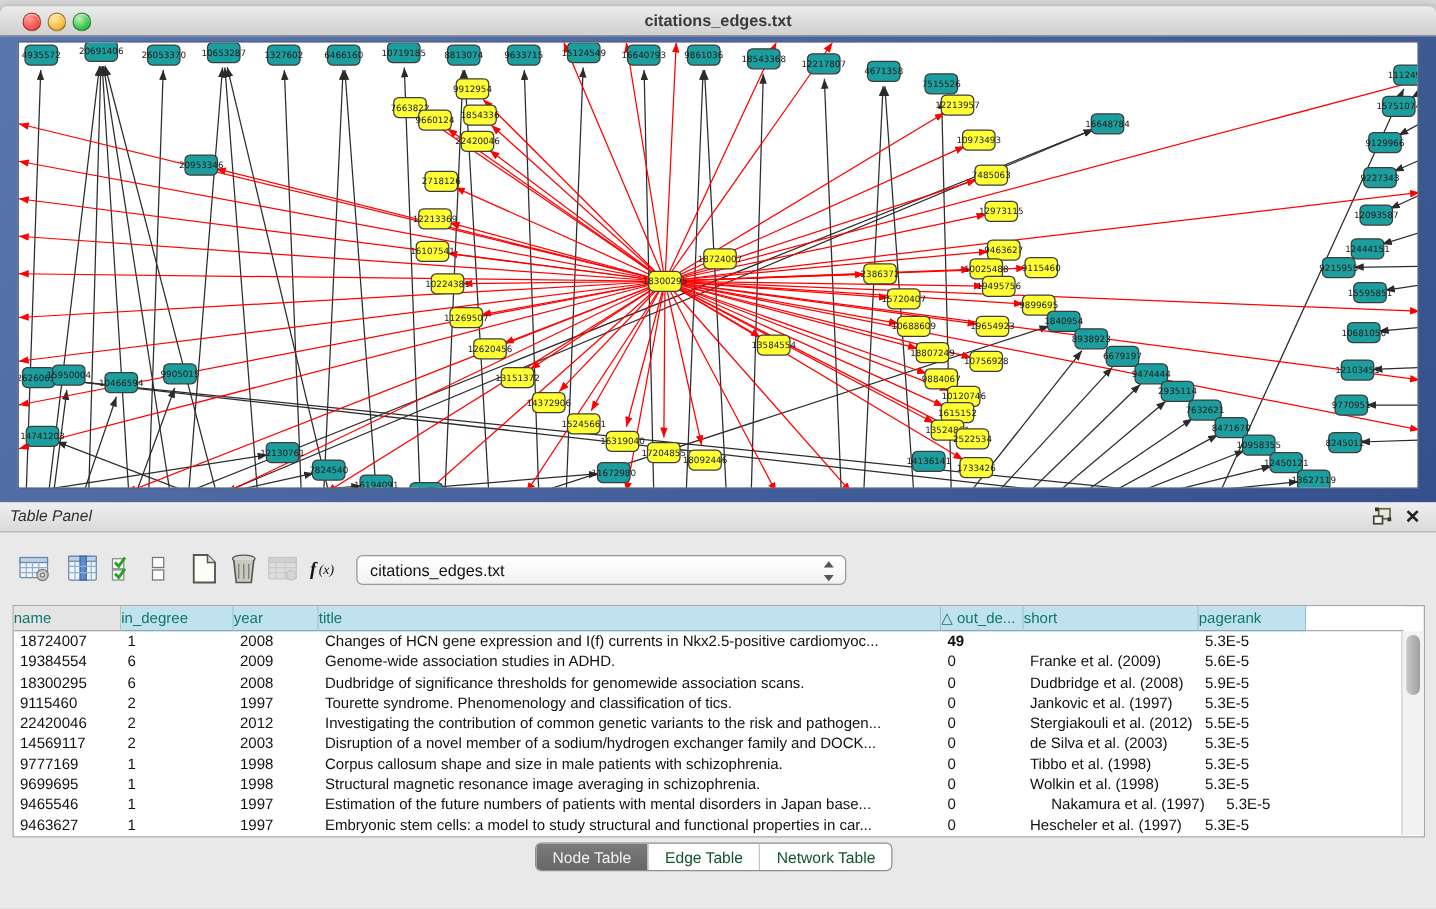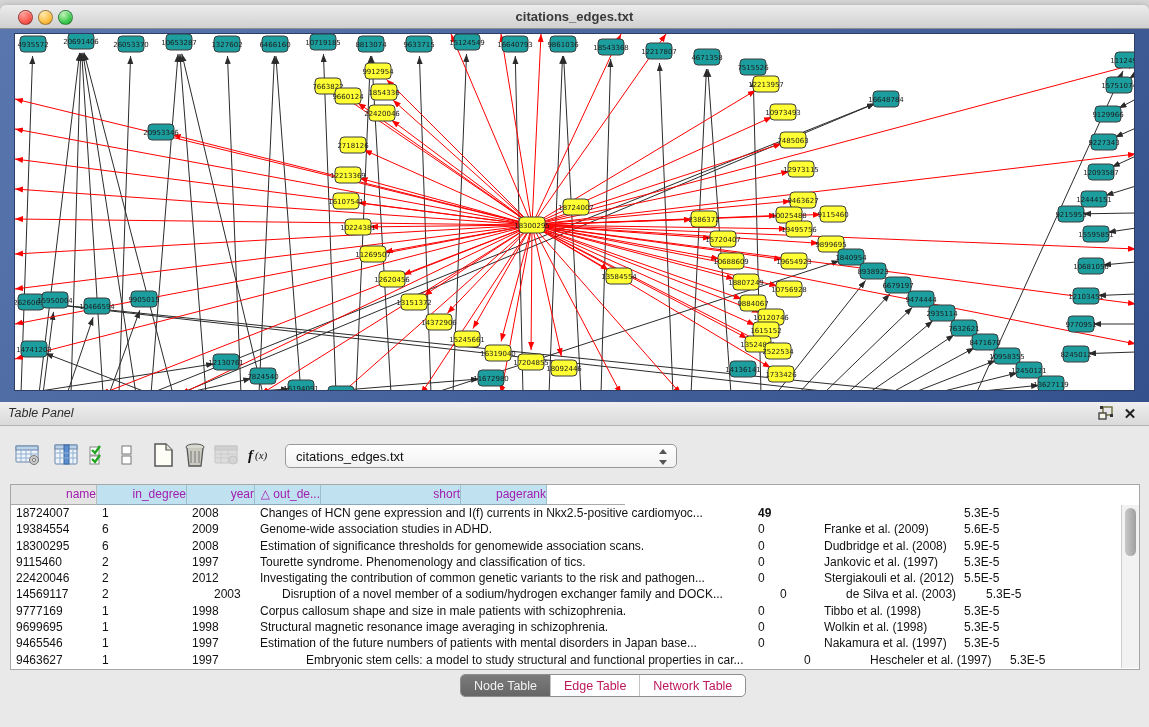--- a/index.html
+++ b/index.html
@@ -38,34 +38,34 @@
   .toolbar{position:absolute;left:0;top:30px;width:100%;height:46px;}
   .tbtn{position:absolute;top:8px;width:30px;height:30px;display:flex;align-items:center;justify-content:center;cursor:pointer;}
   .combo{position:absolute;left:285px;top:12px;width:392px;height:24px;background:linear-gradient(#ffffff,#f2f2f2);
     border:1px solid #9a9a9a;border-radius:5px;box-sizing:border-box;cursor:pointer;}
   .combo-text{position:absolute;left:10px;top:4px;font-size:13px;color:#111;}
   .combo-arrows{position:absolute;right:8px;top:3px;width:10px;height:18px;}
   
   .tableview{position:absolute;left:10px;top:82px;width:1130px;height:186px;background:#fff;border:1px solid #a6a6a6;box-sizing:border-box;}
   .thead{position:absolute;left:0;top:0;height:20px;width:100%;display:flex;}
   .th{height:20px;box-sizing:border-box;border-right:1px solid #9dbecd;border-bottom:1px solid #8aa8b6;
-    font-size:12px;color:#a21caf;text-align:right;line-height:19px;background:#c0e2f0;
+    font-size:12px;color:#0f766e;text-align:left;line-height:19px;background:#c0e2f0;
     overflow:hidden;white-space:nowrap;cursor:pointer;}
   .th.gray{background:#e4e4e4;border-right:1px solid #bcbcbc;border-bottom:1px solid #a9a9a9;}
   .th.filler{background:#ffffff;border-right:none;border-bottom:1px solid #a9a9a9;cursor:default;}
   .tbody{position:absolute;left:0;top:20px;width:1112px;height:163px;overflow:hidden;}
   .tr{display:flex;height:16.3px;cursor:default;}
   .td{font-size:12px;color:#111;box-sizing:border-box;padding:1px 4px 0 5px;
     overflow:hidden;white-space:nowrap;}
   .vscroll{position:absolute;right:0;top:20px;width:17px;height:163px;background:#f2f2f2;border-left:1px solid #cfcfcf;}
   .vthumb{position:absolute;left:2.5px;top:3px;width:11px;height:48px;background:linear-gradient(90deg,#c9c9c9,#9f9f9f);border-radius:6px;cursor:pointer;}
   
-  .tabs{position:absolute;left:460px;top:272px;height:21px;display:flex;
+  .tabs{position:absolute;left:428px;top:272px;height:21px;display:flex;
     border:1px solid #8e8e8e;border-radius:5px;overflow:hidden;background:#fff;}
-  .tab{font-size:12.5px;padding:2px 13px 0 13px;color:#be185d;border-right:1px solid #c4c4c4;cursor:pointer;line-height:18px;}
+  .tab{font-size:12.5px;padding:2px 13px 0 13px;color:#14532d;border-right:1px solid #c4c4c4;cursor:pointer;line-height:18px;}
   .tab:last-child{border-right:none;}
   .tab.active{background:linear-gradient(#7b7b7b,#666666);color:#f2f2f2;}
   
   .statusbar{position:absolute;left:0;top:298px;width:100%;height:27px;
     background:linear-gradient(#e6e6e6,#cfcfcf);border-top:1px solid #a9a9a9;}
   .mem{position:absolute;right:46px;top:7px;font-size:11.5px;color:#222;}
   .memlight{position:absolute;right:22px;top:6px;width:14px;height:14px;border-radius:50%;
     background:radial-gradient(circle at 35% 30%,#b9f3b0,#35c23c 60%,#1f9e27);border:1px solid #6f6f6f;box-sizing:border-box;}
   .statusdiv{position:absolute;right:12px;top:2px;width:1px;height:23px;background:#b5b5b5;}
 </style>
@@ -678,20 +678,21 @@
         <path d="M5 17 L1 12 H9 Z" fill="#555"></path>
       </svg>
     </div>
   </div>
 
   <div class="tableview">
     <div class="thead" id="thead">
         <div class="th gray" style="width: 86px;">name</div>
         <div class="th" style="width: 90px;">in_degree</div>
         <div class="th" style="width: 68px;">year</div>
+        <div class="th" style="width: 498px;">title</div>
         <div class="th" style="width: 66px;">△ out_de...</div>
         <div class="th" style="width: 140px;">short</div>
         <div class="th" style="width: 86px;">pagerank</div>
         <div class="th filler" style="width: 78px;"></div>
       </div>
     <div class="tbody" id="tbody">
         <div class="tr">
           <div class="td" style="width: 86px;">18724007</div>
           <div class="td" style="width: 90px;">1</div>
           <div class="td" style="width: 68px;">2008</div>
@@ -706,21 +707,21 @@
           <div class="td" style="width: 68px;">2009</div>
           <div class="td" style="width: 498px;">Genome-wide association studies in ADHD.</div>
           <div class="td" style="width: 66px;">0</div>
           <div class="td" style="width: 140px;">Franke et al. (2009)</div>
           <div class="td" style="width: 86px;">5.6E-5</div>
         </div>
         <div class="tr">
           <div class="td" style="width: 86px;">18300295</div>
           <div class="td" style="width: 90px;">6</div>
           <div class="td" style="width: 68px;">2008</div>
-          <div class="td" style="width: 498px;">Estimation of significance thresholds for genomewide association scans.</div>
+          <div class="td" style="width: 498px;">Dudbridge of significance thresholds for genomewide association scans.</div>
           <div class="td" style="width: 66px;">0</div>
           <div class="td" style="width: 140px;">Dudbridge et al. (2008)</div>
           <div class="td" style="width: 86px;">5.9E-5</div>
         </div>
         <div class="tr">
           <div class="td" style="width: 86px;">9115460</div>
           <div class="td" style="width: 90px;">2</div>
           <div class="td" style="width: 68px;">1997</div>
           <div class="td" style="width: 498px;">Tourette syndrome. Phenomenology and classification of tics.</div>
           <div class="td" style="width: 66px;">0</div>
@@ -732,21 +733,21 @@
           <div class="td" style="width: 90px;">2</div>
           <div class="td" style="width: 68px;">2012</div>
           <div class="td" style="width: 498px;">Investigating the contribution of common genetic variants to the risk and pathogen...</div>
           <div class="td" style="width: 66px;">0</div>
           <div class="td" style="width: 140px;">Stergiakouli et al. (2012)</div>
           <div class="td" style="width: 86px;">5.5E-5</div>
         </div>
         <div class="tr">
           <div class="td" style="width: 86px;">14569117</div>
           <div class="td" style="width: 90px;">2</div>
-          <div class="td" style="width: 68px; margin-left: 22px;">2003</div>
+          <div class="td" style="width: 68px;">2003</div>
           <div class="td" style="width: 498px;">Disruption of a novel member of a sodium/hydrogen exchanger family and DOCK...</div>
           <div class="td" style="width: 66px;">0</div>
           <div class="td" style="width: 140px;">de Silva et al. (2003)</div>
           <div class="td" style="width: 86px;">5.3E-5</div>
         </div>
         <div class="tr">
           <div class="td" style="width: 86px;">9777169</div>
           <div class="td" style="width: 90px;">1</div>
           <div class="td" style="width: 68px;">1998</div>
           <div class="td" style="width: 498px;">Corpus callosum shape and size in male patients with schizophrenia.</div>
@@ -762,28 +763,28 @@
           <div class="td" style="width: 66px;">0</div>
           <div class="td" style="width: 140px;">Wolkin et al. (1998)</div>
           <div class="td" style="width: 86px;">5.3E-5</div>
         </div>
         <div class="tr">
           <div class="td" style="width: 86px;">9465546</div>
           <div class="td" style="width: 90px;">1</div>
           <div class="td" style="width: 68px;">1997</div>
           <div class="td" style="width: 498px;">Estimation of the future numbers of patients with mental disorders in Japan base...</div>
           <div class="td" style="width: 66px;">0</div>
-          <div class="td" style="width: 140px;">Nakamura et al. (1997)</div>
+          <div class="td" style="width: 140px; margin-left: 17px;">Nakamura et al. (1997)</div>
           <div class="td" style="width: 86px;">5.3E-5</div>
         </div>
         <div class="tr">
           <div class="td" style="width: 86px;">9463627</div>
           <div class="td" style="width: 90px;">1</div>
           <div class="td" style="width: 68px;">1997</div>
-          <div class="td" style="width: 498px; margin-left: 46px;">Embryonic stem cells: a model to study structural and functional properties in car...</div>
+          <div class="td" style="width: 498px;">Embryonic stem cells: a model to study structural and functional properties in car...</div>
           <div class="td" style="width: 66px;">0</div>
           <div class="td" style="width: 140px;">Hescheler et al. (1997)</div>
           <div class="td" style="width: 86px;">5.3E-5</div>
         </div>
       </div>
     <div class="vscroll">
       <div class="vthumb"></div>
     </div>
   </div>
 

